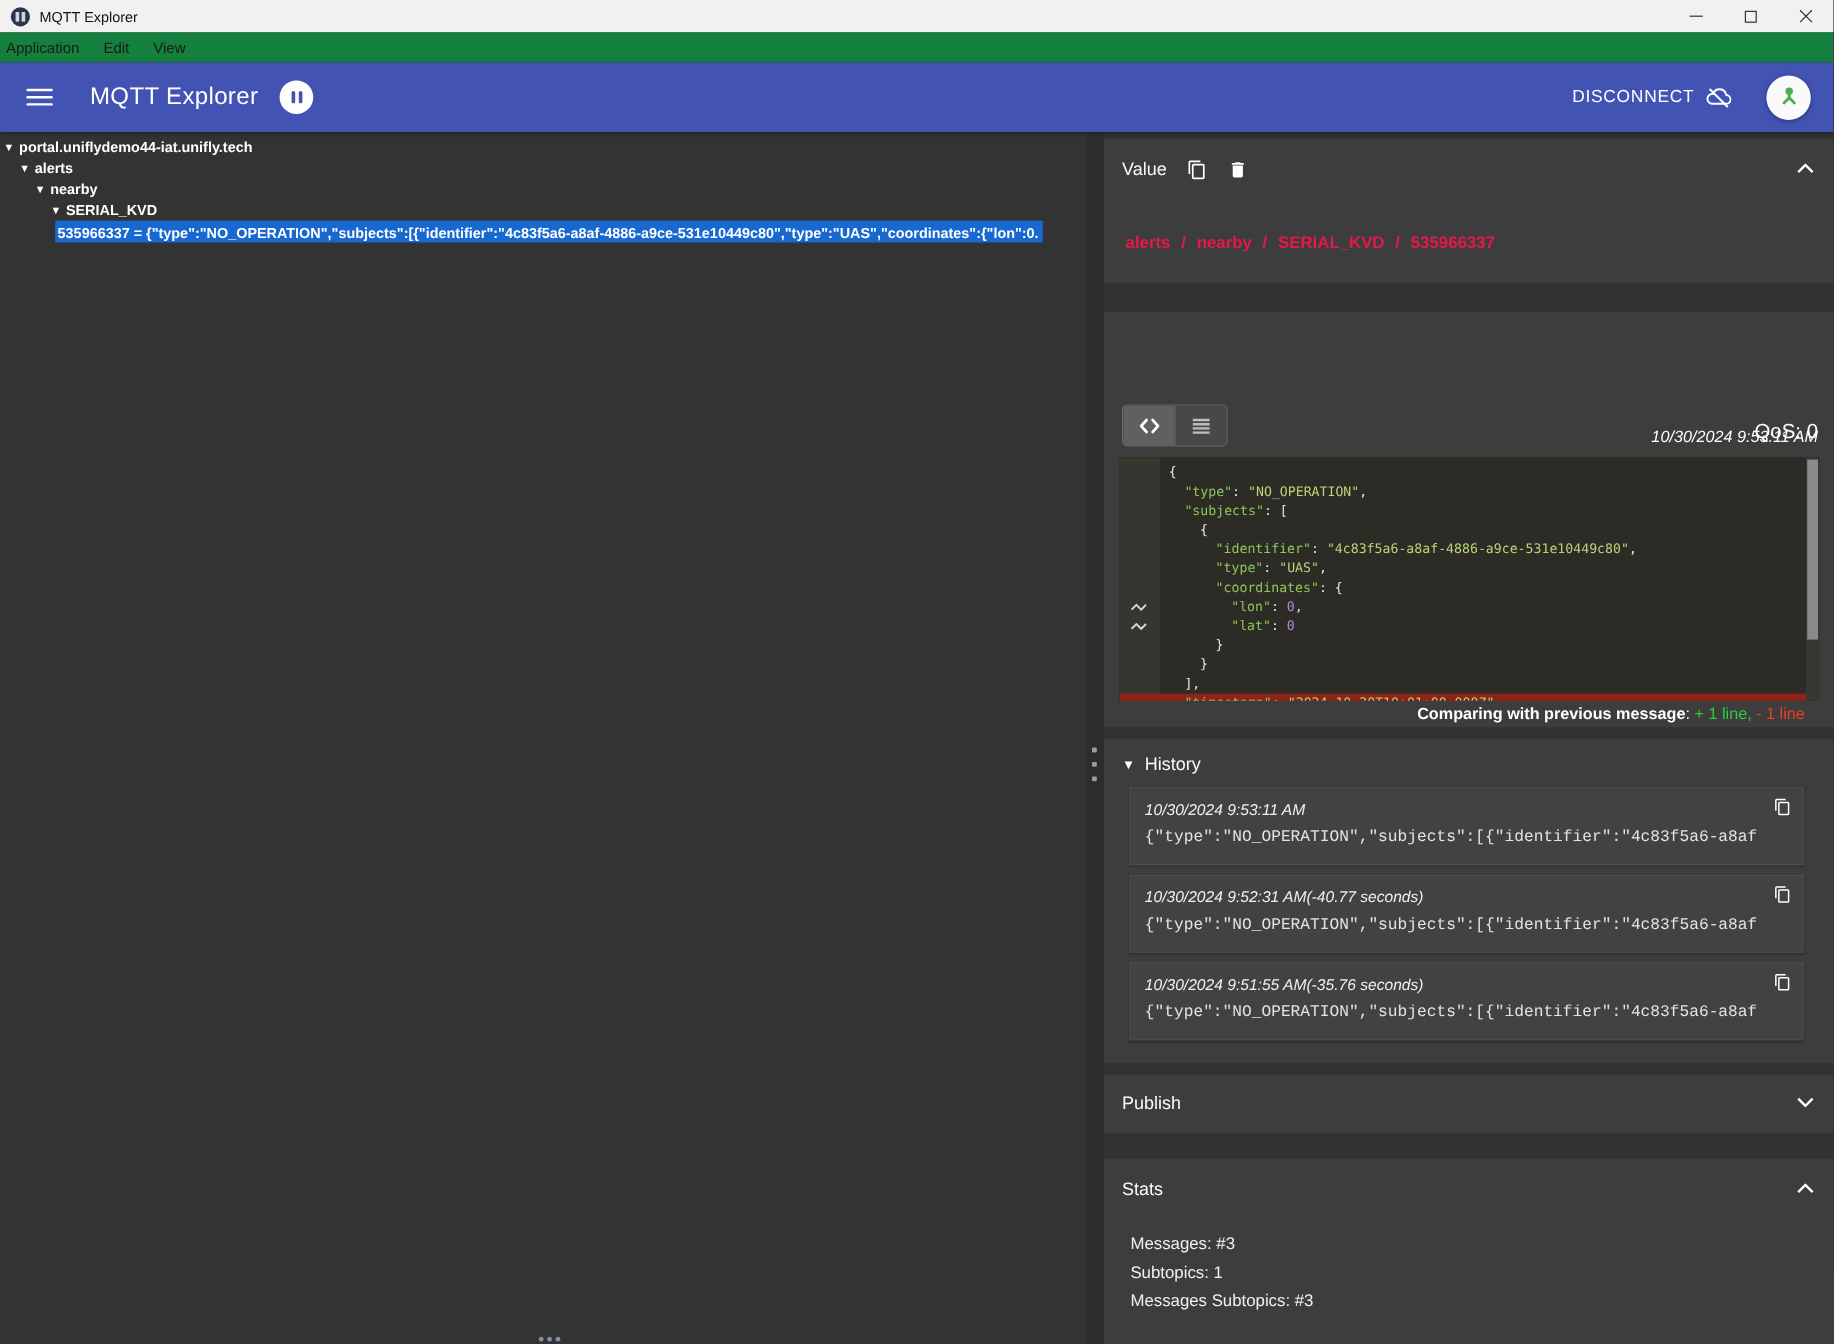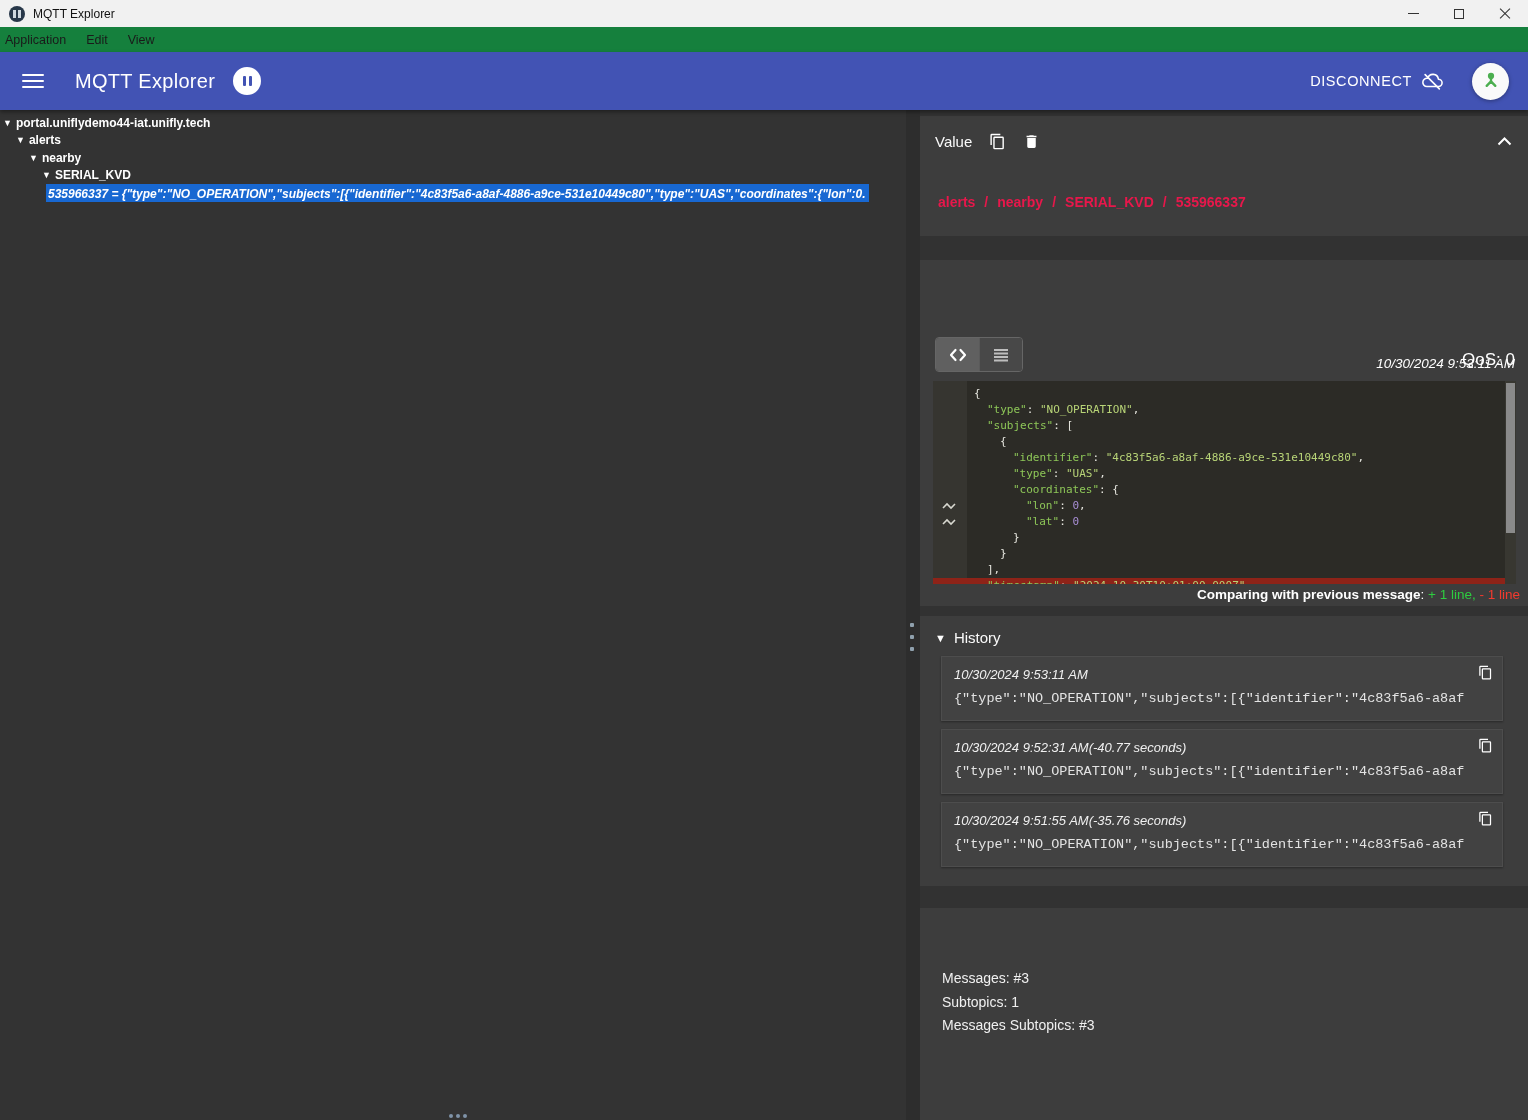--- a/index.html
+++ b/index.html
@@ -55,21 +55,21 @@
   .tree-panel { width:906px; background:#333; position:relative; overflow:hidden; padding-top:4px; flex:none; }
   .divider { width:14px; background:#2d2d2d; position:relative; flex:none; }
   .divider-handle { position:absolute; left:4px; top:513px; }
   .divider-handle div { width:4px; height:4px; border-radius:1px; background:#8fa0ad; margin-bottom:8px; }
   .right-panel { flex:1; background:#323232; display:flex; flex-direction:column; overflow:hidden; }
 
   
   .tree-row { height:17.5px; display:flex; align-items:center; white-space:nowrap; overflow:hidden;
               font-size:12px; font-weight:bold; color:#fff; cursor:pointer; }
   .tree-arrow { font-size:9px; color:#fff; margin-right:4px; flex:none; }
-  .tree-label.selected { background:#1868d2; padding:5px 3px 2px 2px;font-style:italic; }
+  .tree-label.selected { background:#1868d2; padding:5px 3px 2px 2px; }
   .tree-ellipsis { position:absolute; left:449px; top:1004px; display:flex; gap:3px; }
   .tree-ellipsis div { width:4px; height:4px; border-radius:50%; background:#7f93a8; }
 
   
   .card { background:#3d3d3d; position:relative; flex:none; }
   .card-topic   { margin-top:6px;  height:120px; }
   .card-value   { margin-top:24px; height:346px; }
   .card-history { margin-top:10px; height:270px; }
   .card-publish { margin-top:10px; height:48px; }
   .card-stats   { margin-top:22px; flex:1; }
@@ -95,21 +95,21 @@
                 overflow:hidden; font-family:"DejaVu Sans Mono", monospace; font-size:11px; }
   .code-gutter { position:absolute; left:0; top:0; bottom:0; width:34px; background:#363530; }
   .code-lines { position:absolute; left:0; right:11px; top:0; padding-top:5px; z-index:1; }
   .code-line { height:16px; line-height:16px; white-space:nowrap; }
   .code-line.removed { background:#8e2318; }
   .tk-key { color:#8ec758; } .tk-str { color:#b8d477; } .tk-num { color:#a98fd6; } .tk-p { color:#e6e6df; }
   .diff-marker { position:absolute; left:9px; z-index:2; }
   .code-scrollbar { position:absolute; right:0; top:0; bottom:0; width:11px; background:#383731; z-index:3; }
   .code-thumb { position:absolute; right:1px; top:2px; width:9px; height:150px; background:#8a8a8a; }
 
-  .diff-note { position:absolute; right:8px; top:327px; font-size:13.5px; color:#fff; white-space:nowrap; }
+  .diff-note { position:absolute; right:24px; top:327px; font-size:13.5px; color:#fff; white-space:nowrap; }
   .diff-note b { font-weight:bold; }
   .diff-added { color:#2ecc40; } .diff-removed { color:#f43a2e; }
 
   
   .history-title { display:flex; align-items:center; gap:8px; padding:13px 0 0 15px; color:#fafafa; font-size:15px; }
   .history-tri { font-size:11px; color:#fff; }
   .history-entries { position:absolute; left:21px; right:25px; top:40px; }
   .h-entry { background:#424242; border:1px solid #4d4d4d; box-shadow:0 1px 2px rgba(0,0,0,.35);
              height:65px; margin-bottom:8px; position:relative; padding:10px 34px 0 12px; cursor:pointer; }
   .h-time { font-size:13px; font-style:italic; color:#f0f0f0; white-space:nowrap; }
@@ -325,22 +325,40 @@
           <div class="h-payload">{"type":"NO_OPERATION","subjects":[{"identifier":"4c83f5a6-a8af</div>
           <span class="h-copy">
             <svg width="15" height="15" viewBox="0 0 24 24">
               <path d="M16 1H4a2 2 0 0 0-2 2v14h2V3h12V1zm3 4H8a2 2 0 0 0-2 2v14a2 2 0 0 0 2 2h11a2 2 0 0 0 2-2V7a2 2 0 0 0-2-2zm0 16H8V7h11v14z" fill="#fff"></path>
             </svg>
           </span>
         </div>
       </div>
     </div>
 
+    <div class="card card-publish">
+      <div class="card-header">
+        <span class="card-title">Publish</span>
+        <span class="chev">
+          <svg width="15" height="9" viewBox="0 0 15 9">
+            <polyline points="1.5,1.5 7.5,7.5 13.5,1.5" fill="none" stroke="#fff" stroke-width="2"></polyline>
+          </svg>
+        </span>
+      </div>
+    </div>
 
     <div class="card card-stats">
+      <div class="card-header">
+        <span class="card-title">Stats</span>
+        <span class="chev">
+          <svg width="15" height="9" viewBox="0 0 15 9">
+            <polyline points="1.5,7.5 7.5,1.5 13.5,7.5" fill="none" stroke="#fff" stroke-width="2"></polyline>
+          </svg>
+        </span>
+      </div>
       <div class="stats-lines">
         <div>Messages: #3</div>
         <div>Subtopics: 1</div>
         <div>Messages Subtopics: #3</div>
       </div>
     </div>
 
   </div>
 </div>
 

